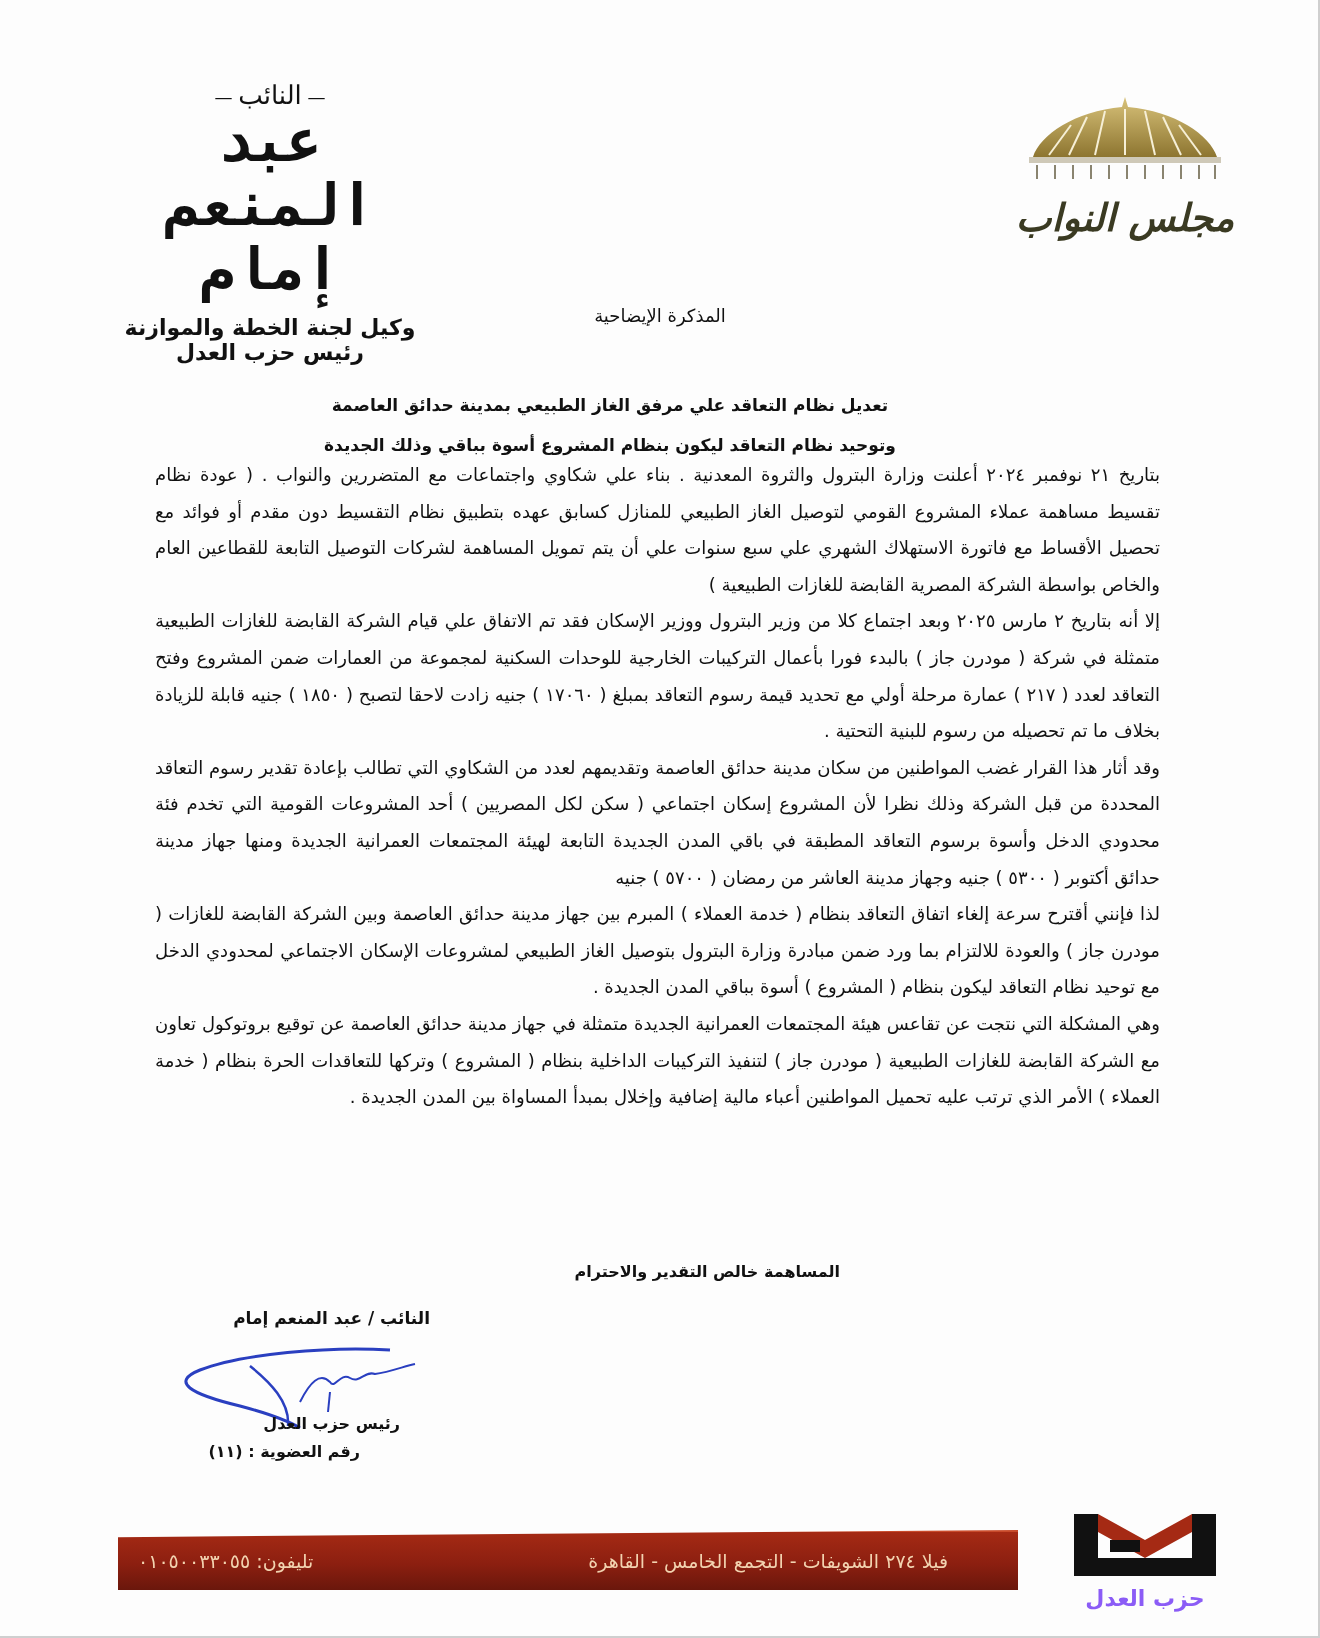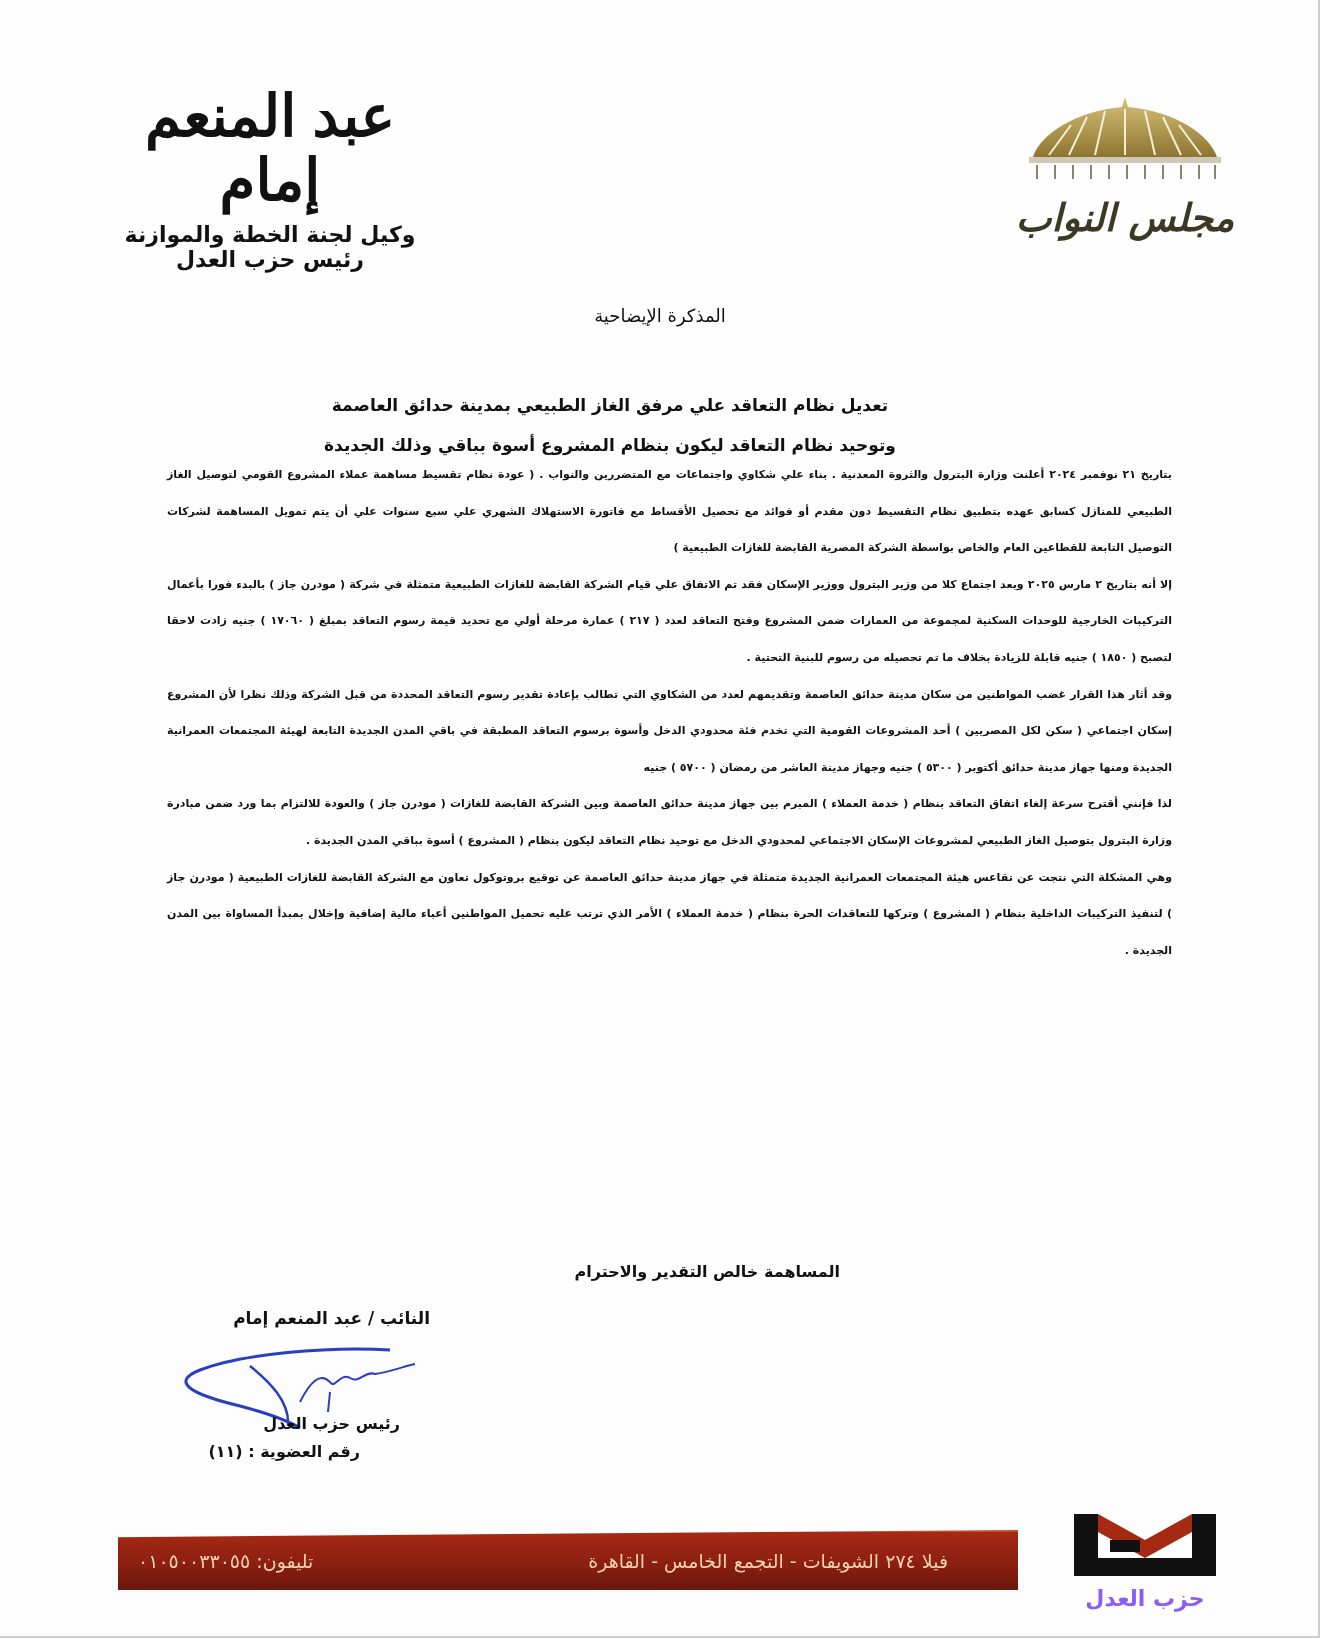--- a/index.html
+++ b/index.html
@@ -21,39 +21,38 @@
     font-family: "DejaVu Serif", serif; font-size: 38px; font-weight: bold;
     color: #3a3a22; direction: rtl; margin-top: 6px; font-style: italic;
   }
   .header-left {
     position: absolute; left: 110px; top: 80px; width: 320px; text-align: center;
     direction: rtl;
   }
   .mp-title { font-size: 26px; font-family: "DejaVu Serif", serif; }
   .mp-title::before, .mp-title::after { content: " — "; font-size: 18px; }
   .mp-name {
-    font-family: Liberation Sans, sans-serif; font-size: 58px; font-weight: bold;
+    font-family: Liberation Mono, monospace; font-size: 58px; font-weight: bold;
     line-height: 1.1; margin: 4px 0;
   }
   .mp-role1 { font-size: 22px; font-weight: bold; margin-top: 10px; }
   .mp-role2 { font-size: 22px; font-weight: bold; }
   .memo-label {
     position: absolute; left: 0; width: 1320px; top: 305px; text-align: center;
     font-size: 18px; direction: rtl;
   }
   .subject {
     position: absolute; left: 240px; width: 740px; top: 385px;
     text-align: center; direction: rtl; font-size: 17px; font-weight: bold;
     line-height: 40px;
   }
   .body {
     position: absolute; left: 155px; width: 1005px; top: 457px;
-    direction: rtl; text-align: justify; font-size: 11px; font-weight: bold;
+    direction: rtl; text-align: justify; font-size: 18px; font-weight: normal;
     line-height: 36.6px;
-    margin-left: 12px;
   }
   .body p { margin: 0 0 0 0; }
   .closing {
     position: absolute; left: 480px; width: 360px; top: 1262px;
     direction: rtl; text-align: right; font-size: 16px; font-weight: bold;
   }
   .signature-block {
     position: absolute; left: 150px; width: 280px; top: 1308px; direction: rtl;
   }
   .signer-name { font-size: 17px; font-weight: bold; text-align: right; }
@@ -73,20 +72,21 @@
     text-align: center;
   }
   .party-logo-name { font-size: 22px; font-weight: bold; color: #8b5cf6; direction: rtl; margin-top: 2px; }
 </style>
 </head>
 <body>
 
 <div class="page-frame"></div>
 
 <div class="header-left">
+  <div class="mp-title">النائب</div>
   <div class="mp-name">عبد المنعم إمام</div>
   <div class="mp-role1">وكيل لجنة الخطة والموازنة</div>
   <div class="mp-role2">رئيس حزب العدل</div>
 </div>
 
 <div class="header-right-logo">
   <svg class="dome" viewBox="0 0 200 90">
     <defs>
       <linearGradient id="gold" x1="0" y1="0" x2="0" y2="1">
         <stop offset="0" stop-color="#d8c27a"></stop>

